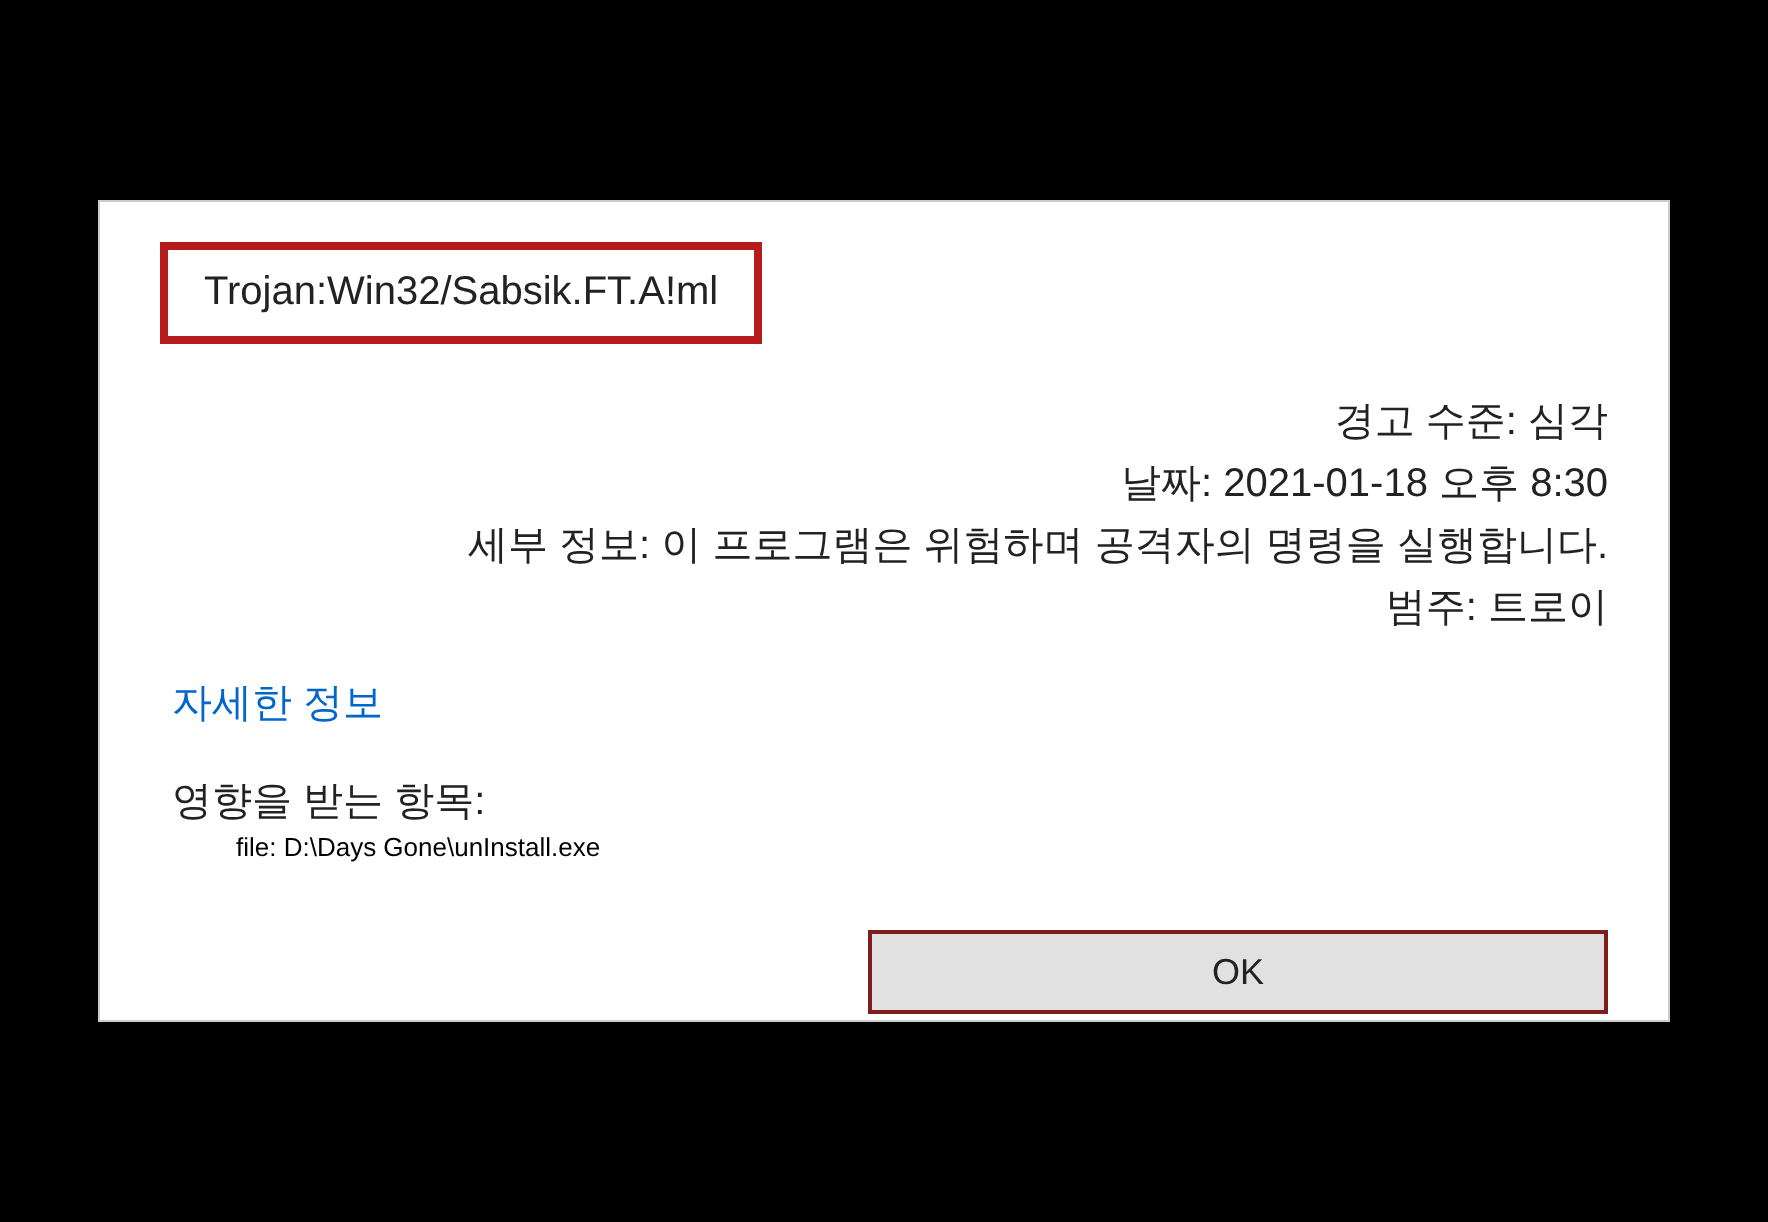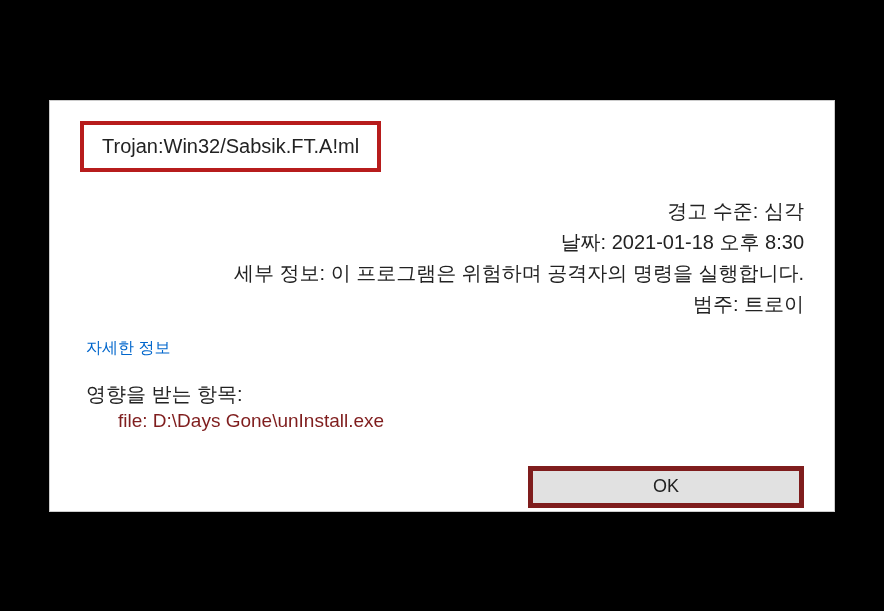--- a/index.html
+++ b/index.html
@@ -41,48 +41,48 @@
       margin-bottom: 18px;
       text-align: right;
     }
     .info-line {
       font-size: 20px;
       color: #222222;
       line-height: 1.55;
     }
     .more-info {
       color: #0066cc;
-      font-size: 16px;
+      font-size: 20px;
       margin-left: 6px;
       margin-bottom: 22px;
       display: inline-block;
       cursor: pointer;
     }
     .affected-section {
       margin-left: 6px;
       margin-bottom: 34px;
     }
     .affected-title {
       font-size: 20px;
       color: #222222;
       margin-bottom: 2px;
     }
     .affected-file {
-      font-size: 19px;
-      color: #7f1d1d;
+      font-size: 13px;
+      color: #000000;
       margin-left: 32px;
     }
     .button-row {
       display: flex;
       justify-content: flex-end;
     }
     .ok-button {
       background-color: #e1e1e1;
-      border: 5px solid #7f1d1d;
-      width: 276px;
+      border: 2px solid #7f1d1d;
+      width: 370px;
       height: 42px;
       font-size: 18px;
       color: #222222;
       cursor: pointer;
       display: flex;
       align-items: center;
       justify-content: center;
     }
   </style>
 </head>

